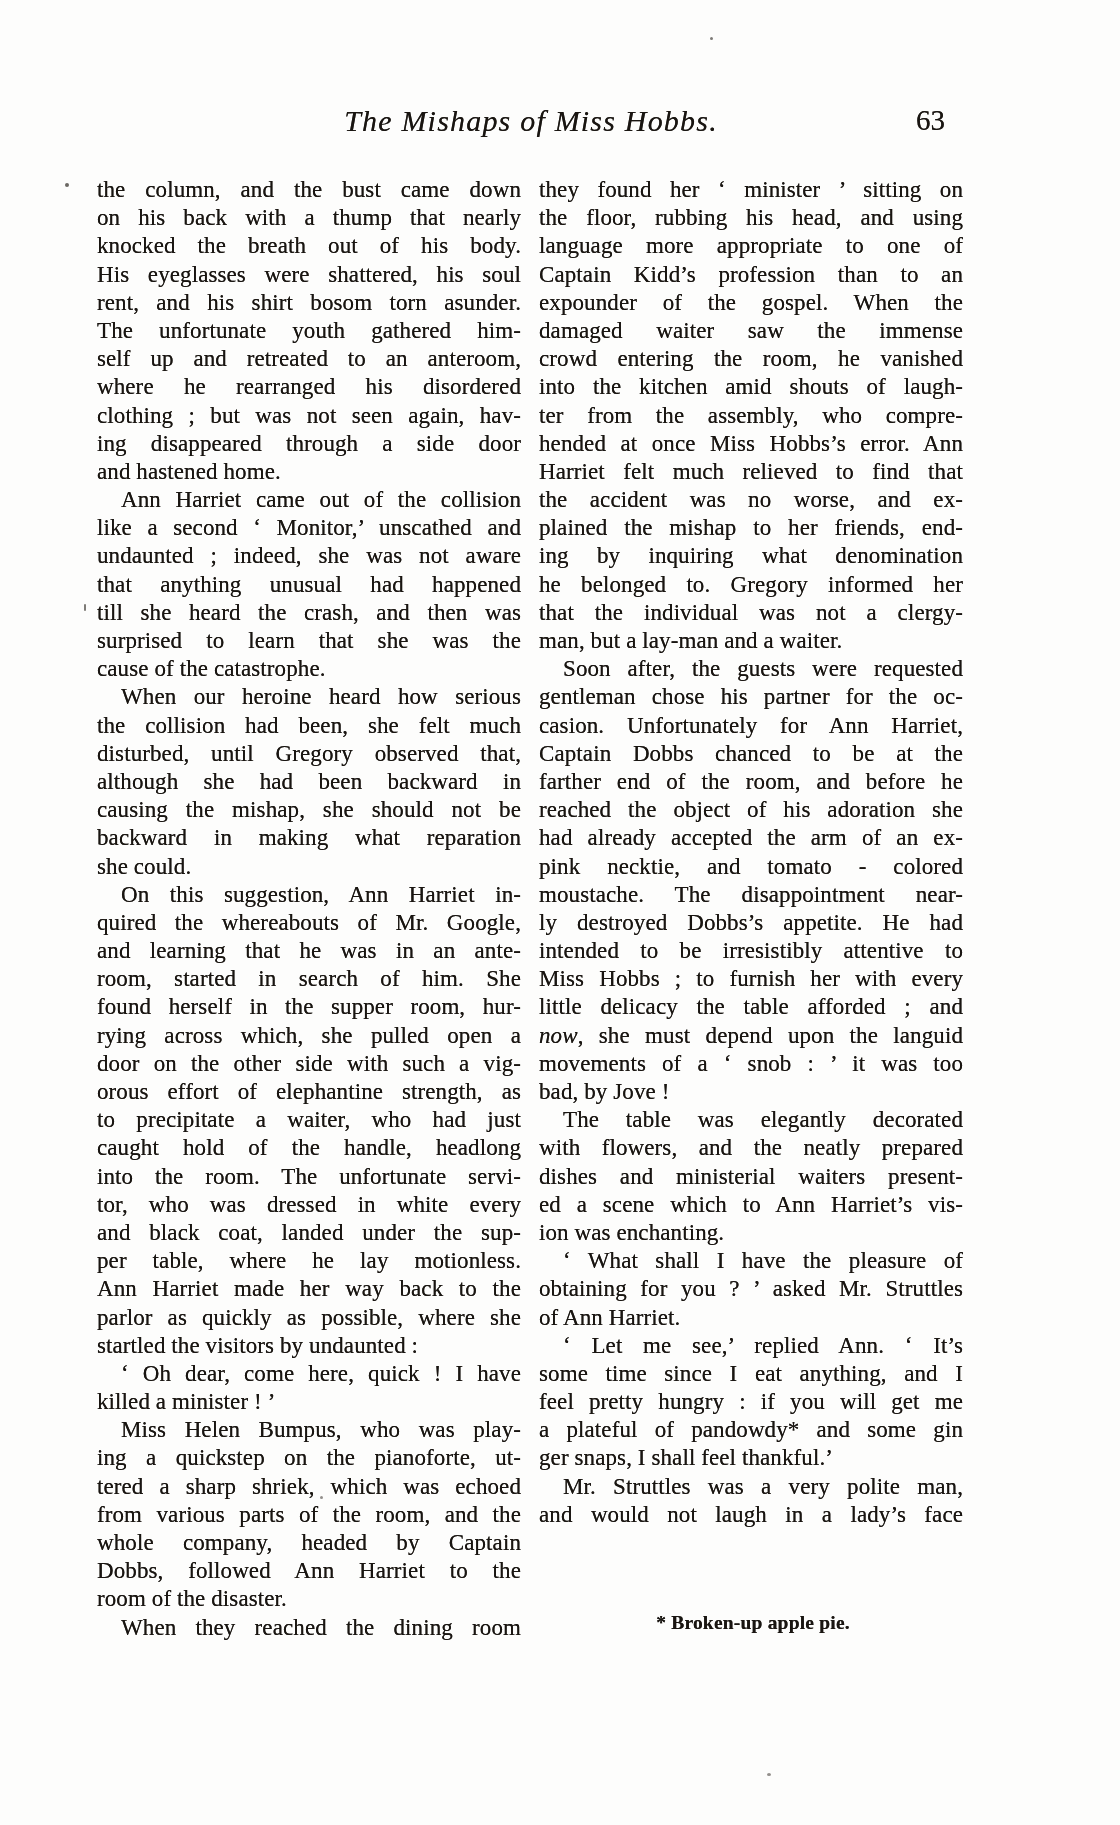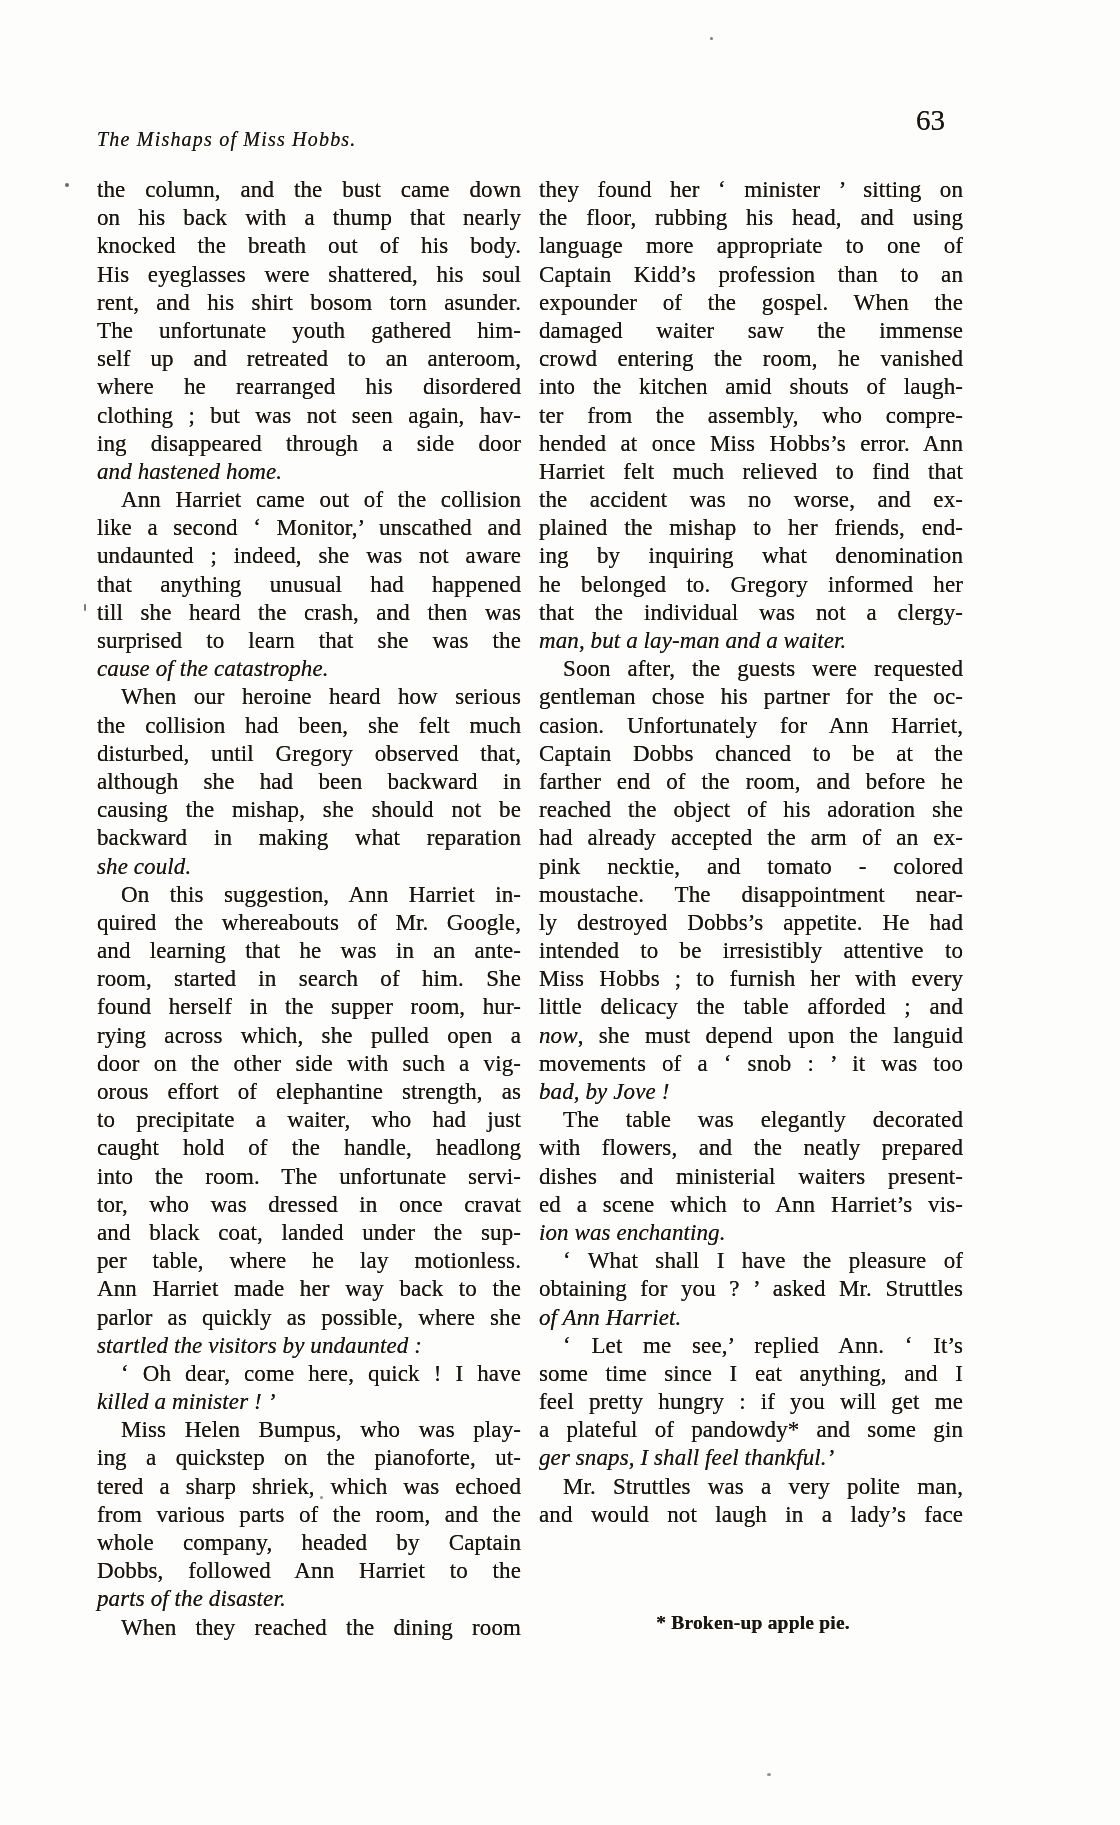--- a/index.html
+++ b/index.html
@@ -7,45 +7,44 @@
   body {
     width:1120px; height:1825px;
     background:var(--paper);
     font-family:"Liberation Serif","DejaVu Serif",serif;
     color:var(--ink);
   }
   .page { position:relative; width:1120px; height:1825px; overflow:hidden; }
 
   .running-title {
     position:absolute; top:104px; left:97px; width:868px;
-    text-align:left; font-style:italic; font-size:20px;
+    text-align:center; font-style:italic; font-size:30px;
     letter-spacing:1.2px;
     text-shadow:0 0 0.4px rgba(25,21,17,0.8);
-    margin-top:24px;
   }
   .page-number {
     position:absolute; top:104px; left:880px; width:65px;
     text-align:right; font-size:29px;
     text-shadow:0 0 0.4px rgba(25,21,17,0.8);
   }
 
   .columns {
     position:absolute; top:176px; left:97px; width:868px;
     display:flex; gap:18px;
   }
   .column { width:424px; }
 
   .line {
     height:28.2px; line-height:28.2px; font-size:23px;
     letter-spacing:0.1px;
     text-align:justify; text-align-last:justify;
     text-shadow:0 0 0.5px rgba(25,21,17,0.85);
     overflow:visible; white-space:normal;
   }
-  .line.end { text-align-last:left;font-style:italic; }
+  .line.end { text-align-last:left; }
   .line.indent { padding-left:24px; box-sizing:border-box; }
   .it { font-style:italic; }
 
   .footnote {
     position:absolute; top:1612px; left:541px; width:424px;
     text-align:center; font-size:19.5px; font-weight:bold;
     letter-spacing:0.2px;
     text-shadow:0 0 0.3px rgba(25,21,17,0.8);
   }
 
@@ -96,35 +95,35 @@
         <div class="line"><span>quired the whereabouts of Mr. Google,</span></div>
         <div class="line"><span>and learning that he was in an ante-</span></div>
         <div class="line"><span>room, started in search of him. She</span></div>
         <div class="line"><span>found herself in the supper room, hur-</span></div>
         <div class="line"><span>rying across which, she pulled open a</span></div>
         <div class="line"><span>door on the other side with such a vig-</span></div>
         <div class="line"><span>orous effort of elephantine strength, as</span></div>
         <div class="line"><span>to precipitate a waiter, who had just</span></div>
         <div class="line"><span>caught hold of the handle, headlong</span></div>
         <div class="line"><span>into the room. The unfortunate servi-</span></div>
-        <div class="line"><span>tor, who was dressed in once cravat</span></div>
+        <div class="line"><span>tor, who was dressed in white every</span></div>
         <div class="line"><span>and black coat, landed under the sup-</span></div>
         <div class="line"><span>per table, where he lay motionless.</span></div>
         <div class="line"><span>Ann Harriet made her way back to the</span></div>
         <div class="line"><span>parlor as quickly as possible, where she</span></div>
         <div class="line end"><span>startled the visitors by undaunted :</span></div>
         <div class="line indent"><span>‘ Oh dear, come here, quick ! I have</span></div>
         <div class="line end"><span>killed a minister ! ’</span></div>
         <div class="line indent"><span>Miss Helen Bumpus, who was play-</span></div>
         <div class="line"><span>ing a quickstep on the pianoforte, ut-</span></div>
         <div class="line"><span>tered a sharp shriek, which was echoed</span></div>
         <div class="line"><span>from various parts of the room, and the</span></div>
         <div class="line"><span>whole company, headed by Captain</span></div>
         <div class="line"><span>Dobbs, followed Ann Harriet to the</span></div>
-        <div class="line end"><span>parts of the disaster.</span></div>
+        <div class="line end"><span>room of the disaster.</span></div>
         <div class="line indent"><span>When they reached the dining room</span></div>
       </div>
     <div class="column">
         <div class="line"><span>they found her ‘ minister ’ sitting on</span></div>
         <div class="line"><span>the floor, rubbing his head, and using</span></div>
         <div class="line"><span>language more appropriate to one of</span></div>
         <div class="line"><span>Captain Kidd’s profession than to an</span></div>
         <div class="line"><span>expounder of the gospel. When the</span></div>
         <div class="line"><span>damaged waiter saw the immense</span></div>
         <div class="line"><span>crowd entering the room, he vanished</span></div>

